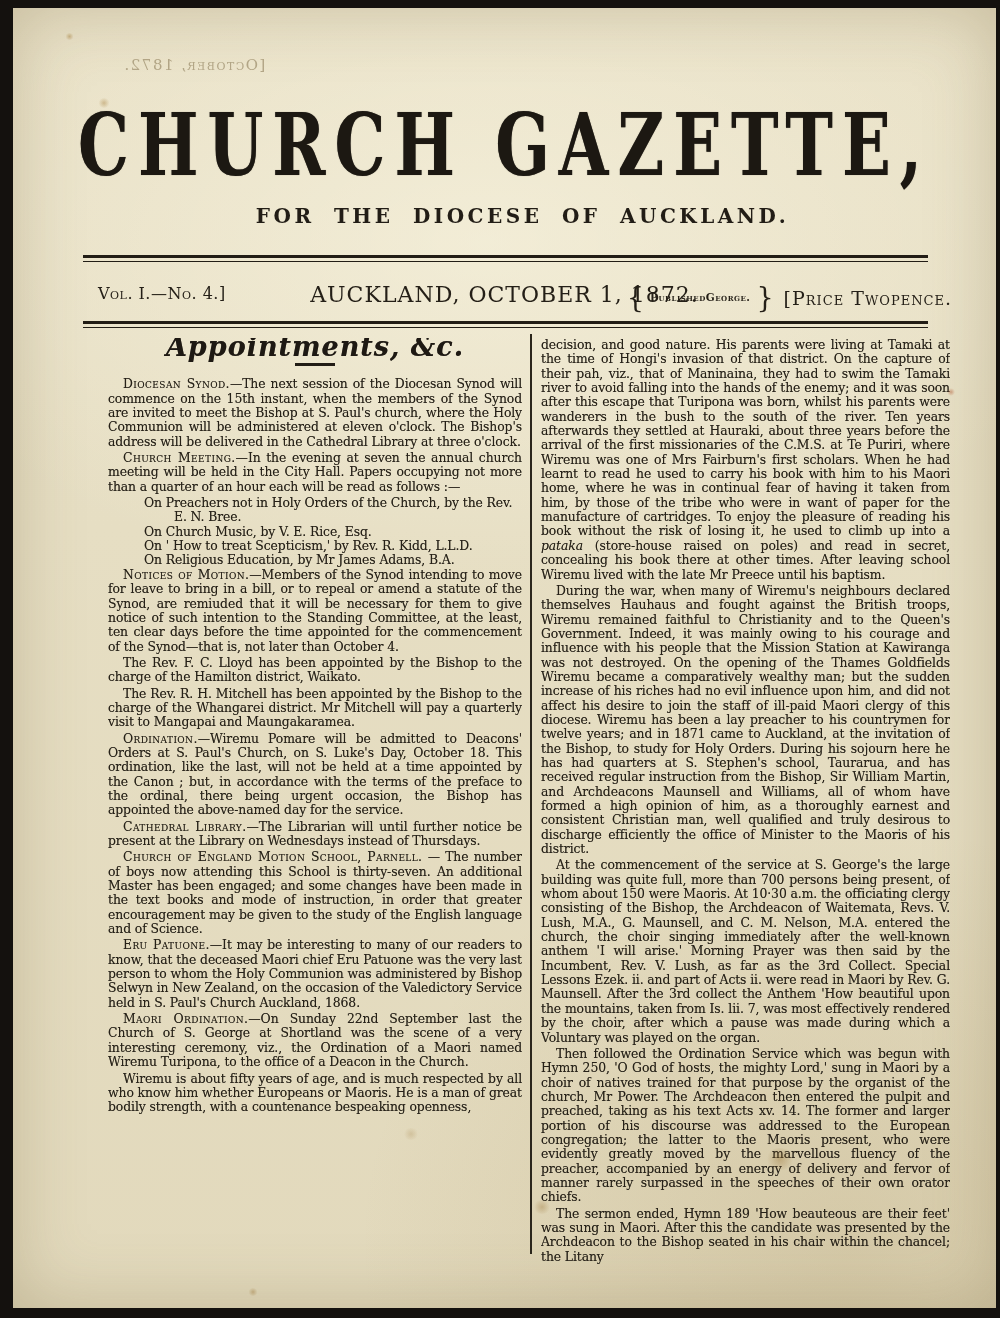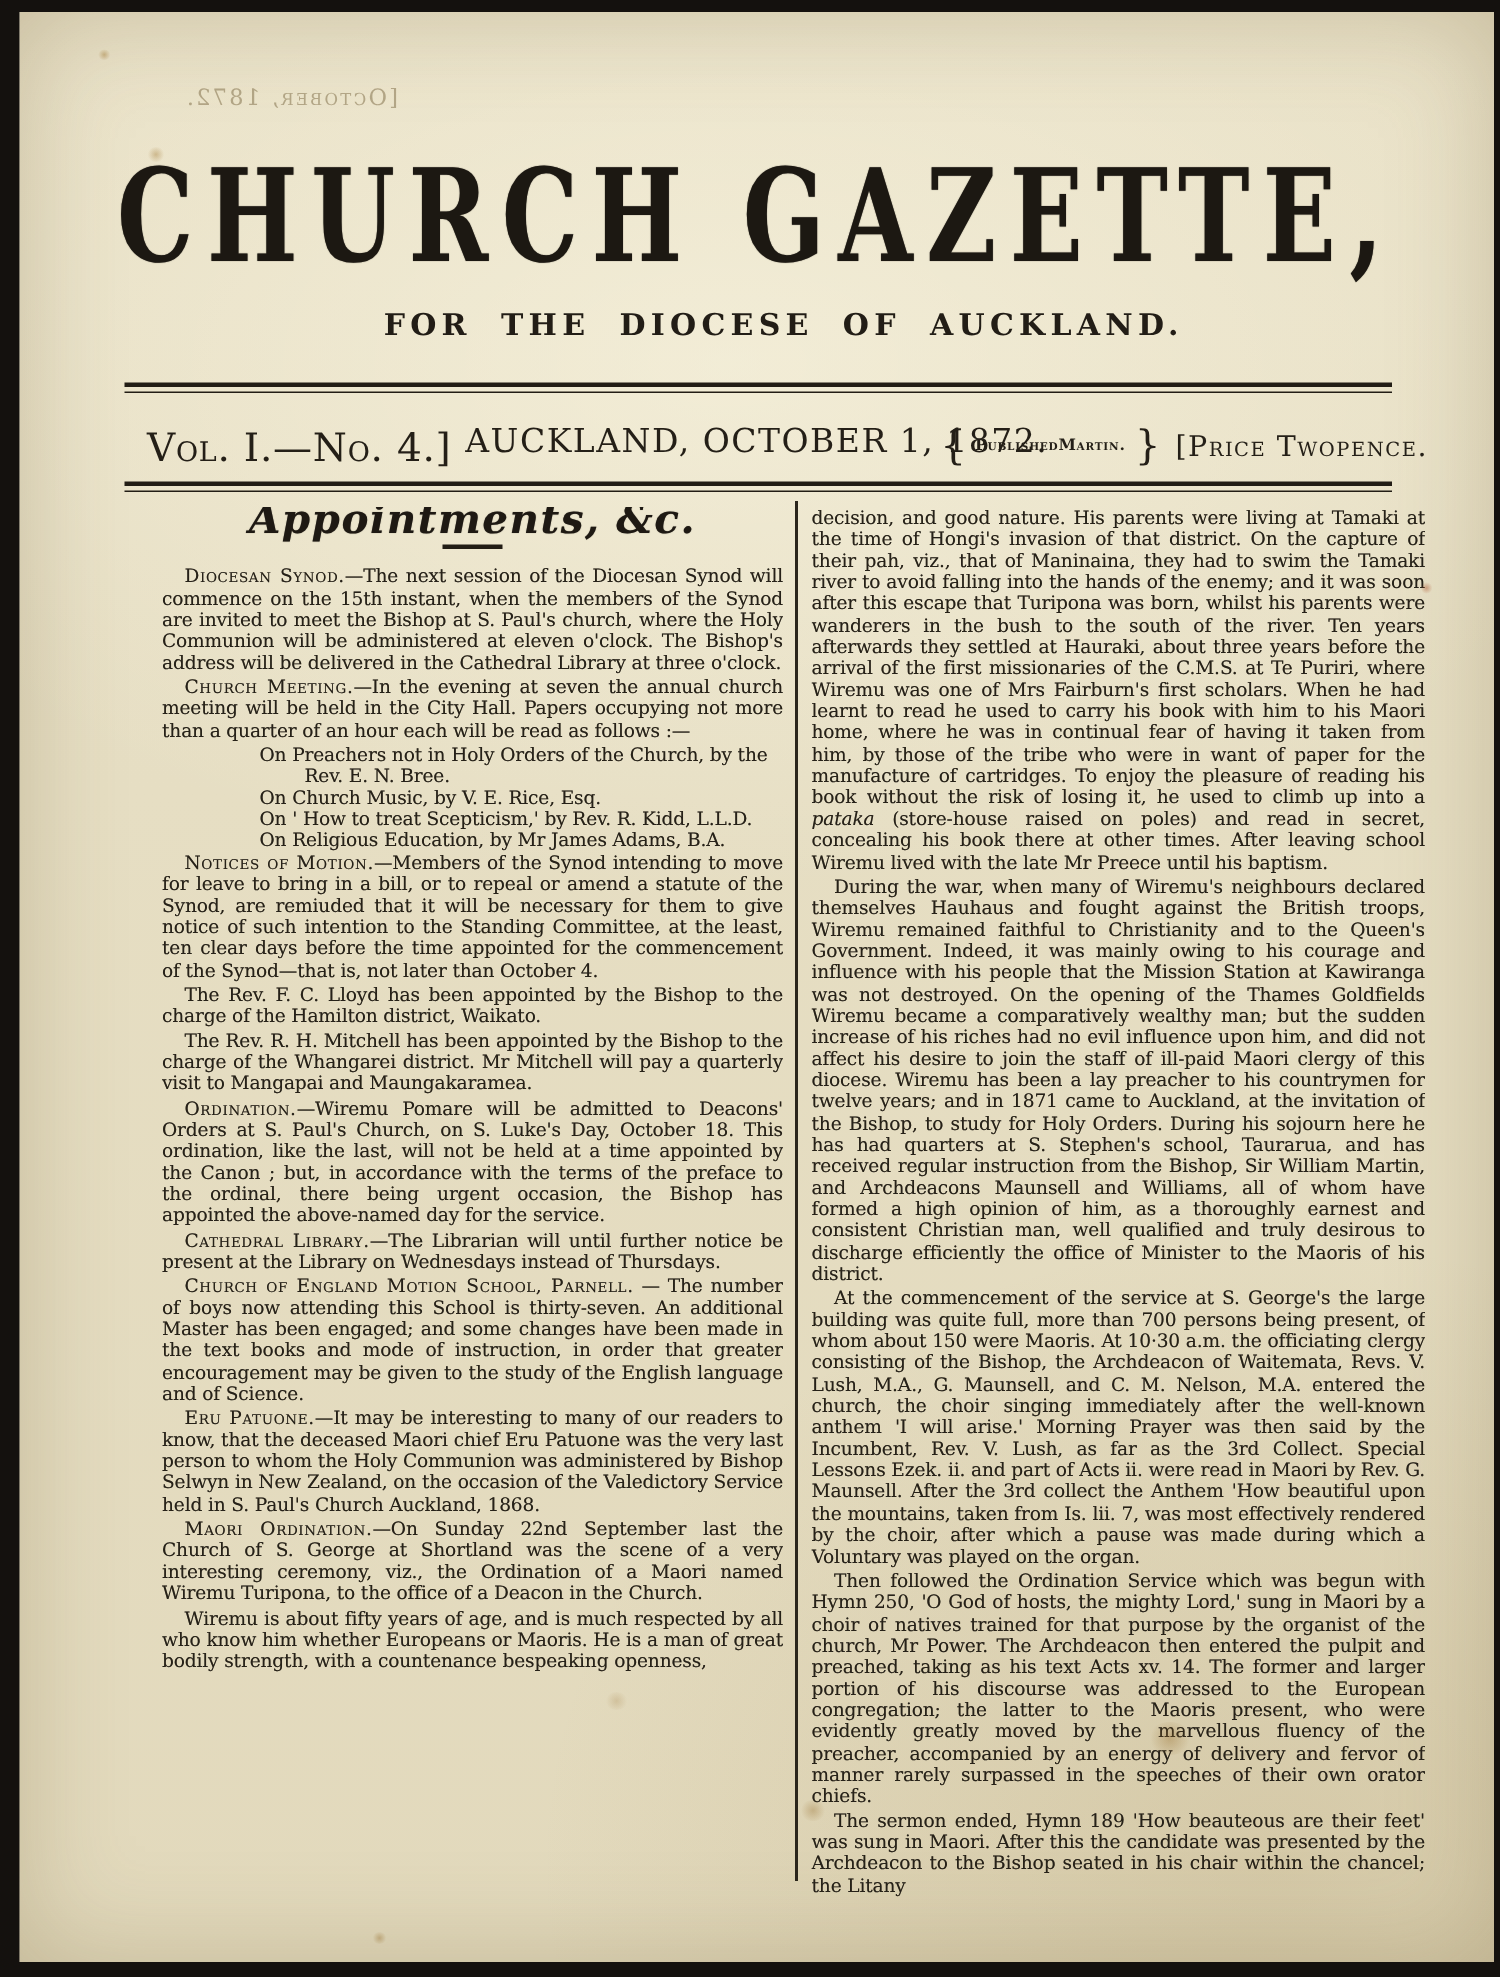--- a/index.html
+++ b/index.html
@@ -47,21 +47,21 @@
   }
   .rule-double{
     position:absolute;left:70px;width:845px;height:3px;
     border-top:3px solid #221d15;border-bottom:1.4px solid #221d15;
   }
   .rule-top{top:247px;}
   .rule-bottom{top:313px;}
   .dateline-row{position:absolute;top:268px;left:0;width:100%;height:40px;}
   .volume-no{
     position:absolute;left:85px;top:8px;
-    font-variant:small-caps;font-size:26px;letter-spacing:.5px;color:#241f17;
+    font-variant:small-caps;font-size:16px;letter-spacing:.5px;color:#241f17;
   }
   .dateline{
     position:absolute;left:0;width:100%;top:6px;text-align:center;
     font-size:22px;letter-spacing:1px;color:#241f17;
   }
   .price-group{
     position:absolute;right:44px;top:2px;height:40px;
     display:flex;align-items:center;gap:6px;color:#241f17;
   }
   .brace{font-size:27px;font-weight:normal;line-height:30px;}
@@ -92,21 +92,21 @@
     text-align:center;letter-spacing:1px;
     margin:2px 0 0 0;color:#1e1913;
     text-shadow:0 0 .6px rgba(30,25,19,.6);
   }
   .head-rule{
     width:40px;height:3px;background:#221d15;margin:9px auto 11px auto;
   }
   .para{margin:0 0 2px 0;}
   .indent{text-indent:15px;}
   .flush{text-indent:0;}
-  .hang{margin-left:65px;padding-left:30px;text-indent:-30px;text-align:left;margin-bottom:0;}
+  .hang{margin-left:36px;padding-left:30px;text-indent:-30px;text-align:left;margin-bottom:0;}
   .lead{font-variant:small-caps;letter-spacing:.4px;}
   .ital{font-style:italic;}
   
   .stain{position:absolute;border-radius:50%;pointer-events:none;}
   .s1{left:52px;top:25px;width:9px;height:7px;background:radial-gradient(circle,rgba(160,120,50,.45),rgba(160,120,50,0) 70%);}
   .s2{left:85px;top:90px;width:12px;height:10px;background:radial-gradient(circle,rgba(160,120,50,.40),rgba(160,120,50,0) 70%);}
   .s3{left:752px;top:1140px;width:30px;height:22px;background:radial-gradient(circle,rgba(150,110,45,.38),rgba(150,110,45,0) 70%);}
   .s4{left:520px;top:1192px;width:18px;height:14px;background:radial-gradient(circle,rgba(150,110,45,.35),rgba(150,110,45,0) 70%);}
   .s5{left:235px;top:1280px;width:10px;height:8px;background:radial-gradient(circle,rgba(150,110,45,.4),rgba(150,110,45,0) 70%);}
   .s6{left:934px;top:380px;width:8px;height:8px;background:radial-gradient(circle,rgba(170,80,40,.45),rgba(170,80,40,0) 70%);}
@@ -124,21 +124,21 @@
 
   <div class="rule-double rule-top"></div>
 
   <div class="dateline-row">
     <span class="volume-no">Vol. I.—No. 4.]</span>
     <span class="dateline">AUCKLAND, OCTOBER 1, 1872.</span>
     <span class="price-group">
       <span class="brace">{</span>
       <span class="published">
         <span>Published</span>
-        <span>Martin.</span>
+        <span>George.</span>
       </span>
       <span class="brace">}</span>
       <span class="price">[Price Twopence.</span>
     </span>
   </div>
 
   <div class="rule-double rule-bottom"></div>
 
   <div class="divider"></div>
 

